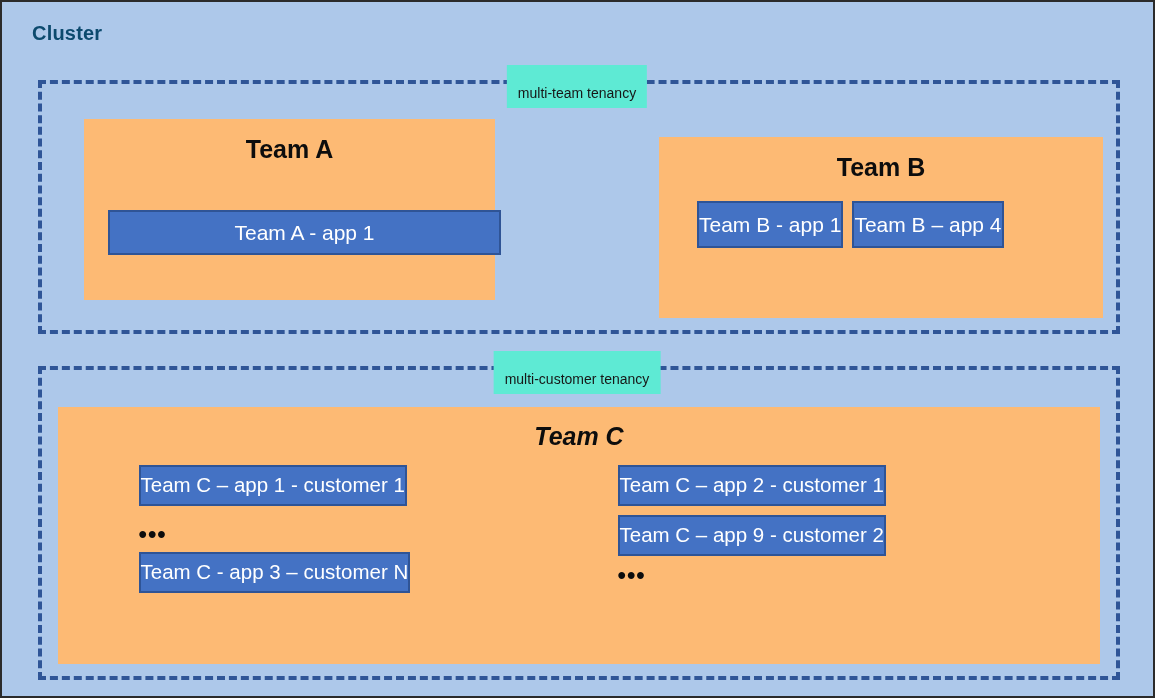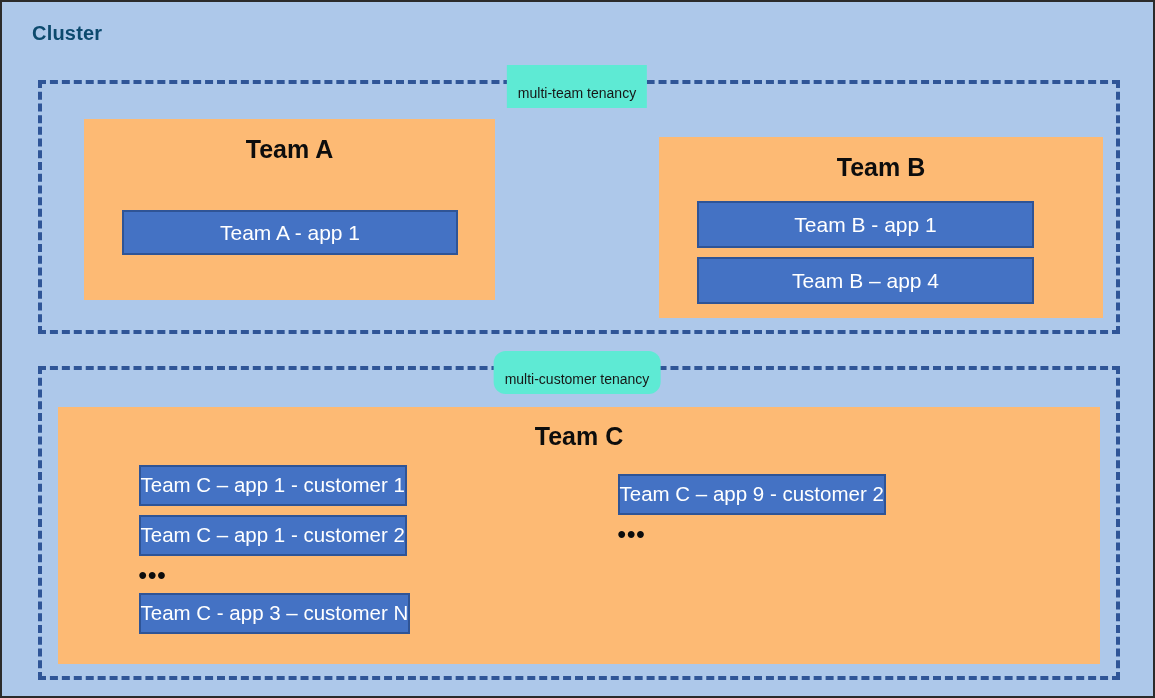--- a/index.html
+++ b/index.html
@@ -65,21 +65,20 @@
     transform: translateX(-50%);
     z-index: 5;
   }
   #label-multi-team {
     left: 575px;
     top: 63px;
   }
   #label-multi-customer {
     left: 575px;
     top: 349px;
-    border-radius: 12px;
   }
 
   
   .team-box {
     position: absolute;
     background: #fdba74;
     box-sizing: border-box;
   }
   #team-a-box {
     left: 82px;
@@ -102,56 +101,56 @@
 
   .team-title {
     text-align: center;
     font-size: 25px;
     font-weight: bold;
     color: #0d0d0d;
     white-space: nowrap;
   }
   #team-a-box .team-title,
   #team-b-box .team-title { margin-top: 16px; }
-  #team-c-box .team-title { margin-top: 15px; }
+  #team-c-box .team-title { margin-top: 15px; font-style: italic; }
 
   
   .app-box {
     background: #4472c4;
     border: 2px solid #2f5496;
     box-sizing: border-box;
     color: #ffffff;
     font-size: 21px;
     line-height: 1;
     display: flex;
     align-items: center;
     justify-content: center;
     white-space: nowrap;
     text-align: center;
   }
 
   
   #team-a-apps {
     position: absolute;
-    left: 38px;
+    left: 24px;
     top: 91px;
-    width: 336px;
+    width: 393px;
   }
   #team-a-apps .app-box {
     height: 45px;
   }
 
   
   #team-b-apps {
     position: absolute;
     left: 38px;
     top: 64px;
     width: 337px;
     display: flex;
-    flex-direction: column;
+    flex-direction: row;
     gap: 9px;
   }
   #team-b-apps .app-box {
     height: 47px;
   }
 
   
   #team-c-columns {
     position: absolute;
     left: 0;
@@ -217,26 +216,26 @@
   <div class="tenancy-label" id="label-multi-customer">multi-customer tenancy</div>
 
   <div class="team-box" id="team-c-box">
     <div class="team-title">Team C</div>
 
     <div id="team-c-columns">
 
       <div class="team-c-column">
         <div class="app-box">Team C – app 1 - customer 1</div>
         <div class="app-gap"></div>
-        <div class="app-box">Team C – app 1 - customer 2</div>
         <div class="ellipsis">•••</div>
         <div class="app-box">Team C - app 3 – customer N</div>
       </div>
 
       <div class="team-c-column">
+        <div class="app-box">Team C – app 2 - customer 1</div>
         <div class="app-gap"></div>
         <div class="app-box">Team C – app 9 - customer 2</div>
         <div class="ellipsis">•••</div>
       </div>
 
     </div>
   </div>
 
 </div>
 

